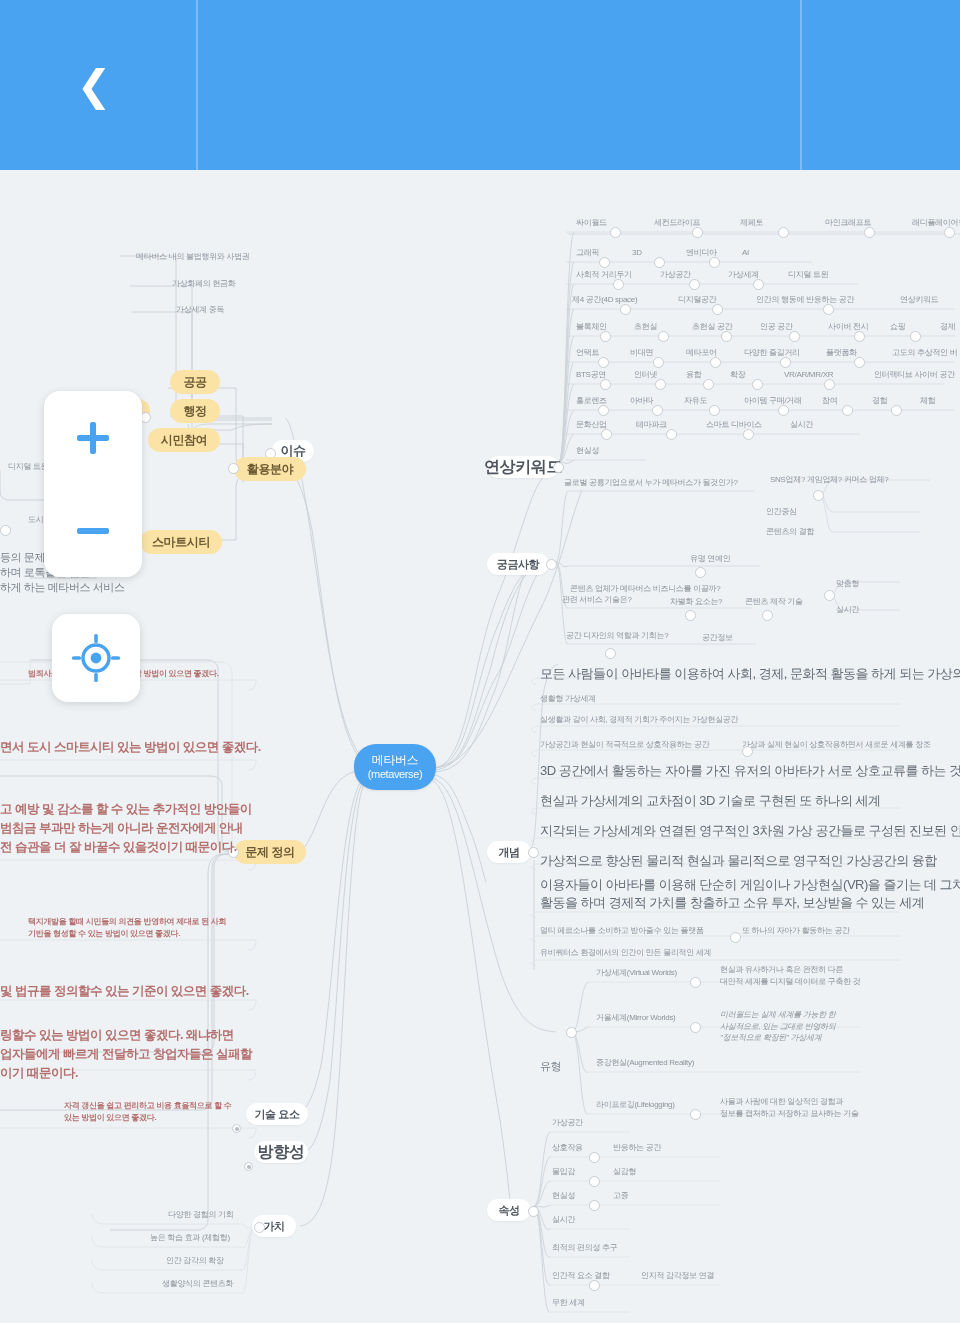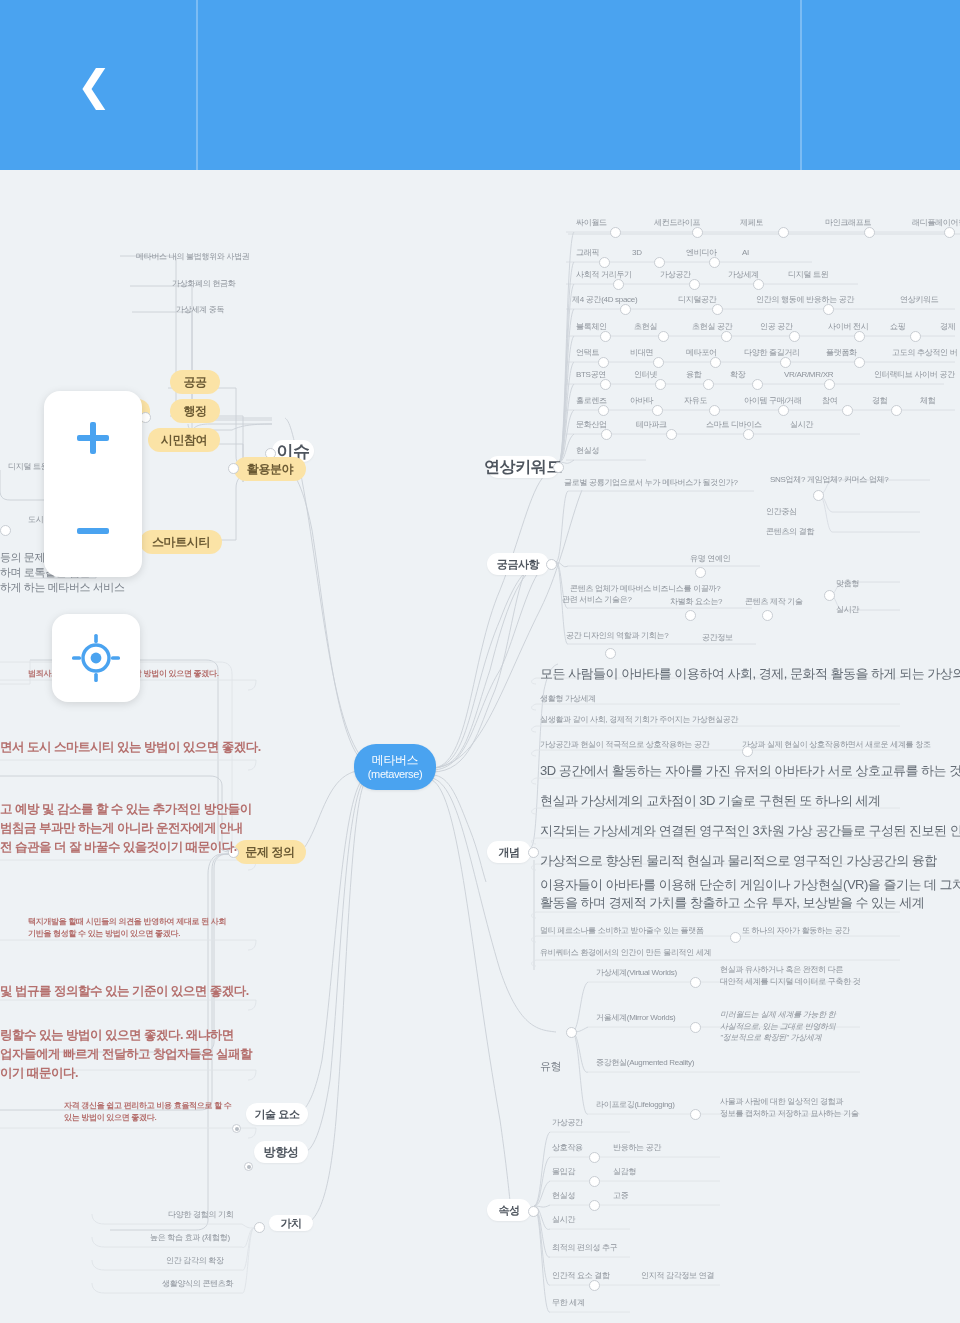--- a/index.html
+++ b/index.html
@@ -264,21 +264,21 @@
         <path d="M254 1058 C 248 1058 248 1081 242 1077 L 104 1077 C 96 1077 92 1073 92 1067" fill="none" stroke="#dfe3e8" stroke-width="0.9"></path>
         <path d="M254 1058 C 248 1058 248 1104 242 1100 L 104 1100 C 96 1100 92 1096 92 1090" fill="none" stroke="#dfe3e8" stroke-width="0.9"></path>
         <path d="M254 1058 C 248 1058 248 1127 242 1123 L 104 1123 C 96 1123 92 1119 92 1113" fill="none" stroke="#dfe3e8" stroke-width="0.9"></path>
       </svg>
 
     <div class="pill center" style="left:354px; top:574px; width:82px; height:46px;">
       <span class="main">메타버스</span>
       <span class="sub">(metaverse)</span>
     </div>
 
-    <div class="pill white" style="left:272px; top:270px; width:42px; height:22px; font-size:17px;">
+    <div class="pill white" style="left:272px; top:270px; width:42px; height:22px; font-size:13px;">
       <span>이슈</span>
     </div>
     <div class="dot" style="left:265px; top:278px;"></div>
     <div class="node sml" style="left:136px; top:82px;">메타버스 내의 불법행위와 사법권</div>
     <div class="node sml" style="left:172px; top:109px;">가상화폐의 현금화</div>
     <div class="node sml" style="left:176px; top:135px;">가상세계 중독</div>
 
     <div class="pill yellow" style="left:234px; top:287px; width:72px; height:24px; font-size:12px;">
       <span>활용분야</span>
     </div>
@@ -455,26 +455,26 @@
 이기 때문이다.</div>
         <div class="node pink sm" style="left:64px; top:930px; width:185px; line-height:1.5;">자격 갱신을 쉽고 편리하고 비용 효율적으로 할 수
 있는 방법이 있으면 좋겠다.</div>
       </div>
 
     <div class="pill white" style="left:246px; top:933px; width:62px; height:22px; font-size:11px;">
       <span>기술 요소</span>
     </div>
     <div class="dot small filled" style="left:232px; top:954px;"></div>
 
-    <div class="pill white" style="left:254px; top:971px; width:54px; height:22px; font-size:12px;">
+    <div class="pill white" style="left:254px; top:971px; width:54px; height:22px; font-size:16px;">
       <span>방향성</span>
     </div>
     <div class="dot small filled" style="left:244px; top:992px;"></div>
 
-    <div class="pill white" style="left:269px; top:1045px; width:44px; height:16px; font-size:11px;">
+    <div class="pill white" style="left:252px; top:1045px; width:44px; height:22px; font-size:11px;">
       <span>가치</span>
     </div>
     <div class="dot" style="left:254px; top:1052px;"></div>
     <div id="value-children">
         <div class="node sml" style="left:168px; top:1040px;">다양한 경험의 기회</div>
         <div class="node sml" style="left:150px; top:1063px;">높은 학습 효과 (체험형)</div>
         <div class="node sml" style="left:166px; top:1086px;">인간 감각의 확장</div>
         <div class="node sml" style="left:162px; top:1109px;">생활양식의 콘텐츠화</div>
       </div>
 

